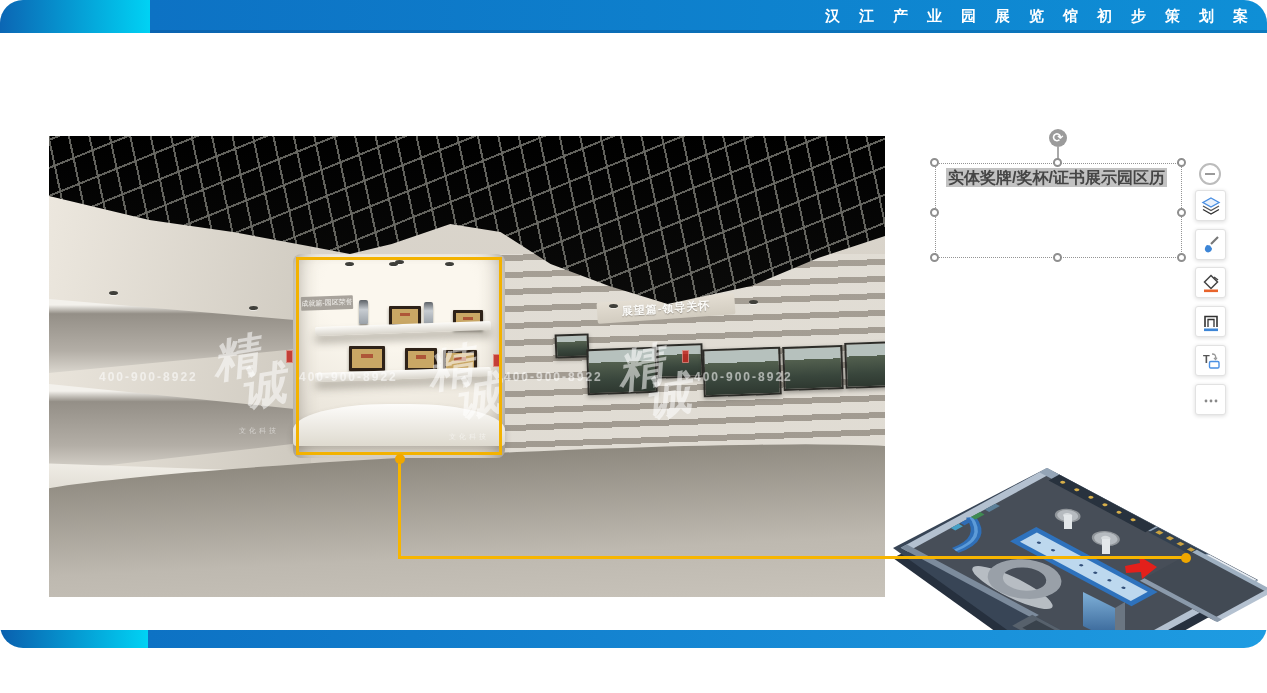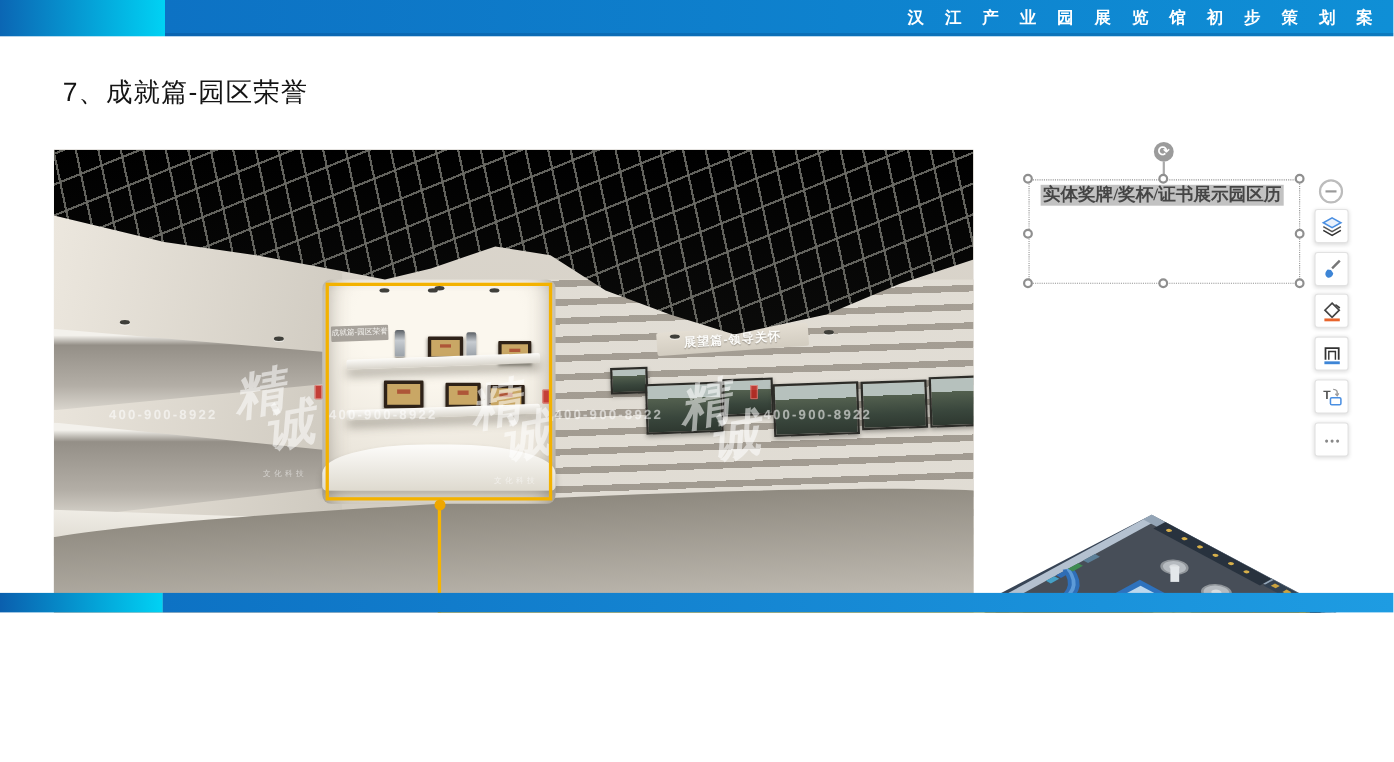--- a/index.html
+++ b/index.html
@@ -1,17 +1,17 @@
 <!DOCTYPE html>
 <html><head>
 <meta charset="utf-8">
 <style>
   html,body{margin:0;padding:0;background:#ffffff;}
-  .slide{position:relative;width:1267px;height:557px;background:#fff;overflow:hidden;
-         font-family:"Liberation Sans","DejaVu Sans",sans-serif;}
+  .slide{position:relative;width:1267px;height:648px;background:#fff;overflow:hidden;
+         font-family:"Liberation Sans","DejaVu Sans",sans-serif;border-radius:23px;}
 
   
   .topbar{position:absolute;left:0;top:0;width:1267px;height:33px;z-index:60;}
   .topbar .seg-l{position:absolute;left:0;top:0;width:150px;height:33px;
                  background:linear-gradient(90deg,#0b66b4,#00d2f4);}
   .topbar .seg-r{position:absolute;left:150px;top:0;right:0;height:33px;
                  background:linear-gradient(90deg,#0d72c4,#0f8fd6);
                  box-shadow:inset 0 -3px 0 rgba(4,60,120,.25);}
   .topbar .bar-title{position:absolute;right:0;top:7px;color:#fff;font-size:15px;font-weight:bold;
                  letter-spacing:19px;white-space:nowrap;}
@@ -126,21 +126,20 @@
 <body>
 
 <div class="slide">
 
   <div class="topbar">
     <div class="seg-l"></div>
     <div class="seg-r"></div>
     <div class="bar-title">汉江产业园展览馆初步策划案</div>
   </div>
 
-  <div class="page-title">7、成就篇-园区荣誉</div>
 
   <div class="render">
     <div class="wall-left"></div>
     <div class="shelf-band band1"></div>
     <div class="shelf-band band2"></div>
 
     <div class="wall-right">
       <div class="sign-plate">展望篇-领导关怀</div>
     </div>
     <div class="photo" style="left:506px;top:198px;width:30px;height:20px;"></div>
@@ -280,21 +279,21 @@
       </defs>
       <polygon points="190,140 222,156 222,190 190,174" fill="url(#citypanel)"></polygon>
       <polygon points="222,156 232,150 232,184 222,190" fill="#6b7682"></polygon>
       <rect x="171" y="63" width="8" height="14" fill="#e3e7ea"></rect>
       <rect x="209" y="87" width="8" height="15" fill="#e3e7ea"></rect>
       <polygon points="232,114 247,111 246,104 264,115 249,127 248,120 233,121" fill="#e3201b"></polygon>
     </svg>
   </div>
 
   <div class="textbox">
-    <div class="tb-line" style="padding-top:0;font-family:Liberation Serif, serif;"><span>实体奖牌/奖杯/证书展示园区历</span></div>
+    <div class="tb-line" style="padding-top:0;"><span>实体奖牌/奖杯/证书展示园区历</span></div>
   </div>
   <div class="rot-stem"></div>
   <div class="rot-handle">⟳</div>
   <div class="hdl" style="left:930px;top:158px;"></div>
   <div class="hdl" style="left:1053px;top:158px;"></div>
   <div class="hdl" style="left:1177px;top:158px;"></div>
   <div class="hdl" style="left:930px;top:208px;"></div>
   <div class="hdl" style="left:1177px;top:208px;"></div>
   <div class="hdl" style="left:930px;top:253px;"></div>
   <div class="hdl" style="left:1053px;top:253px;"></div>

